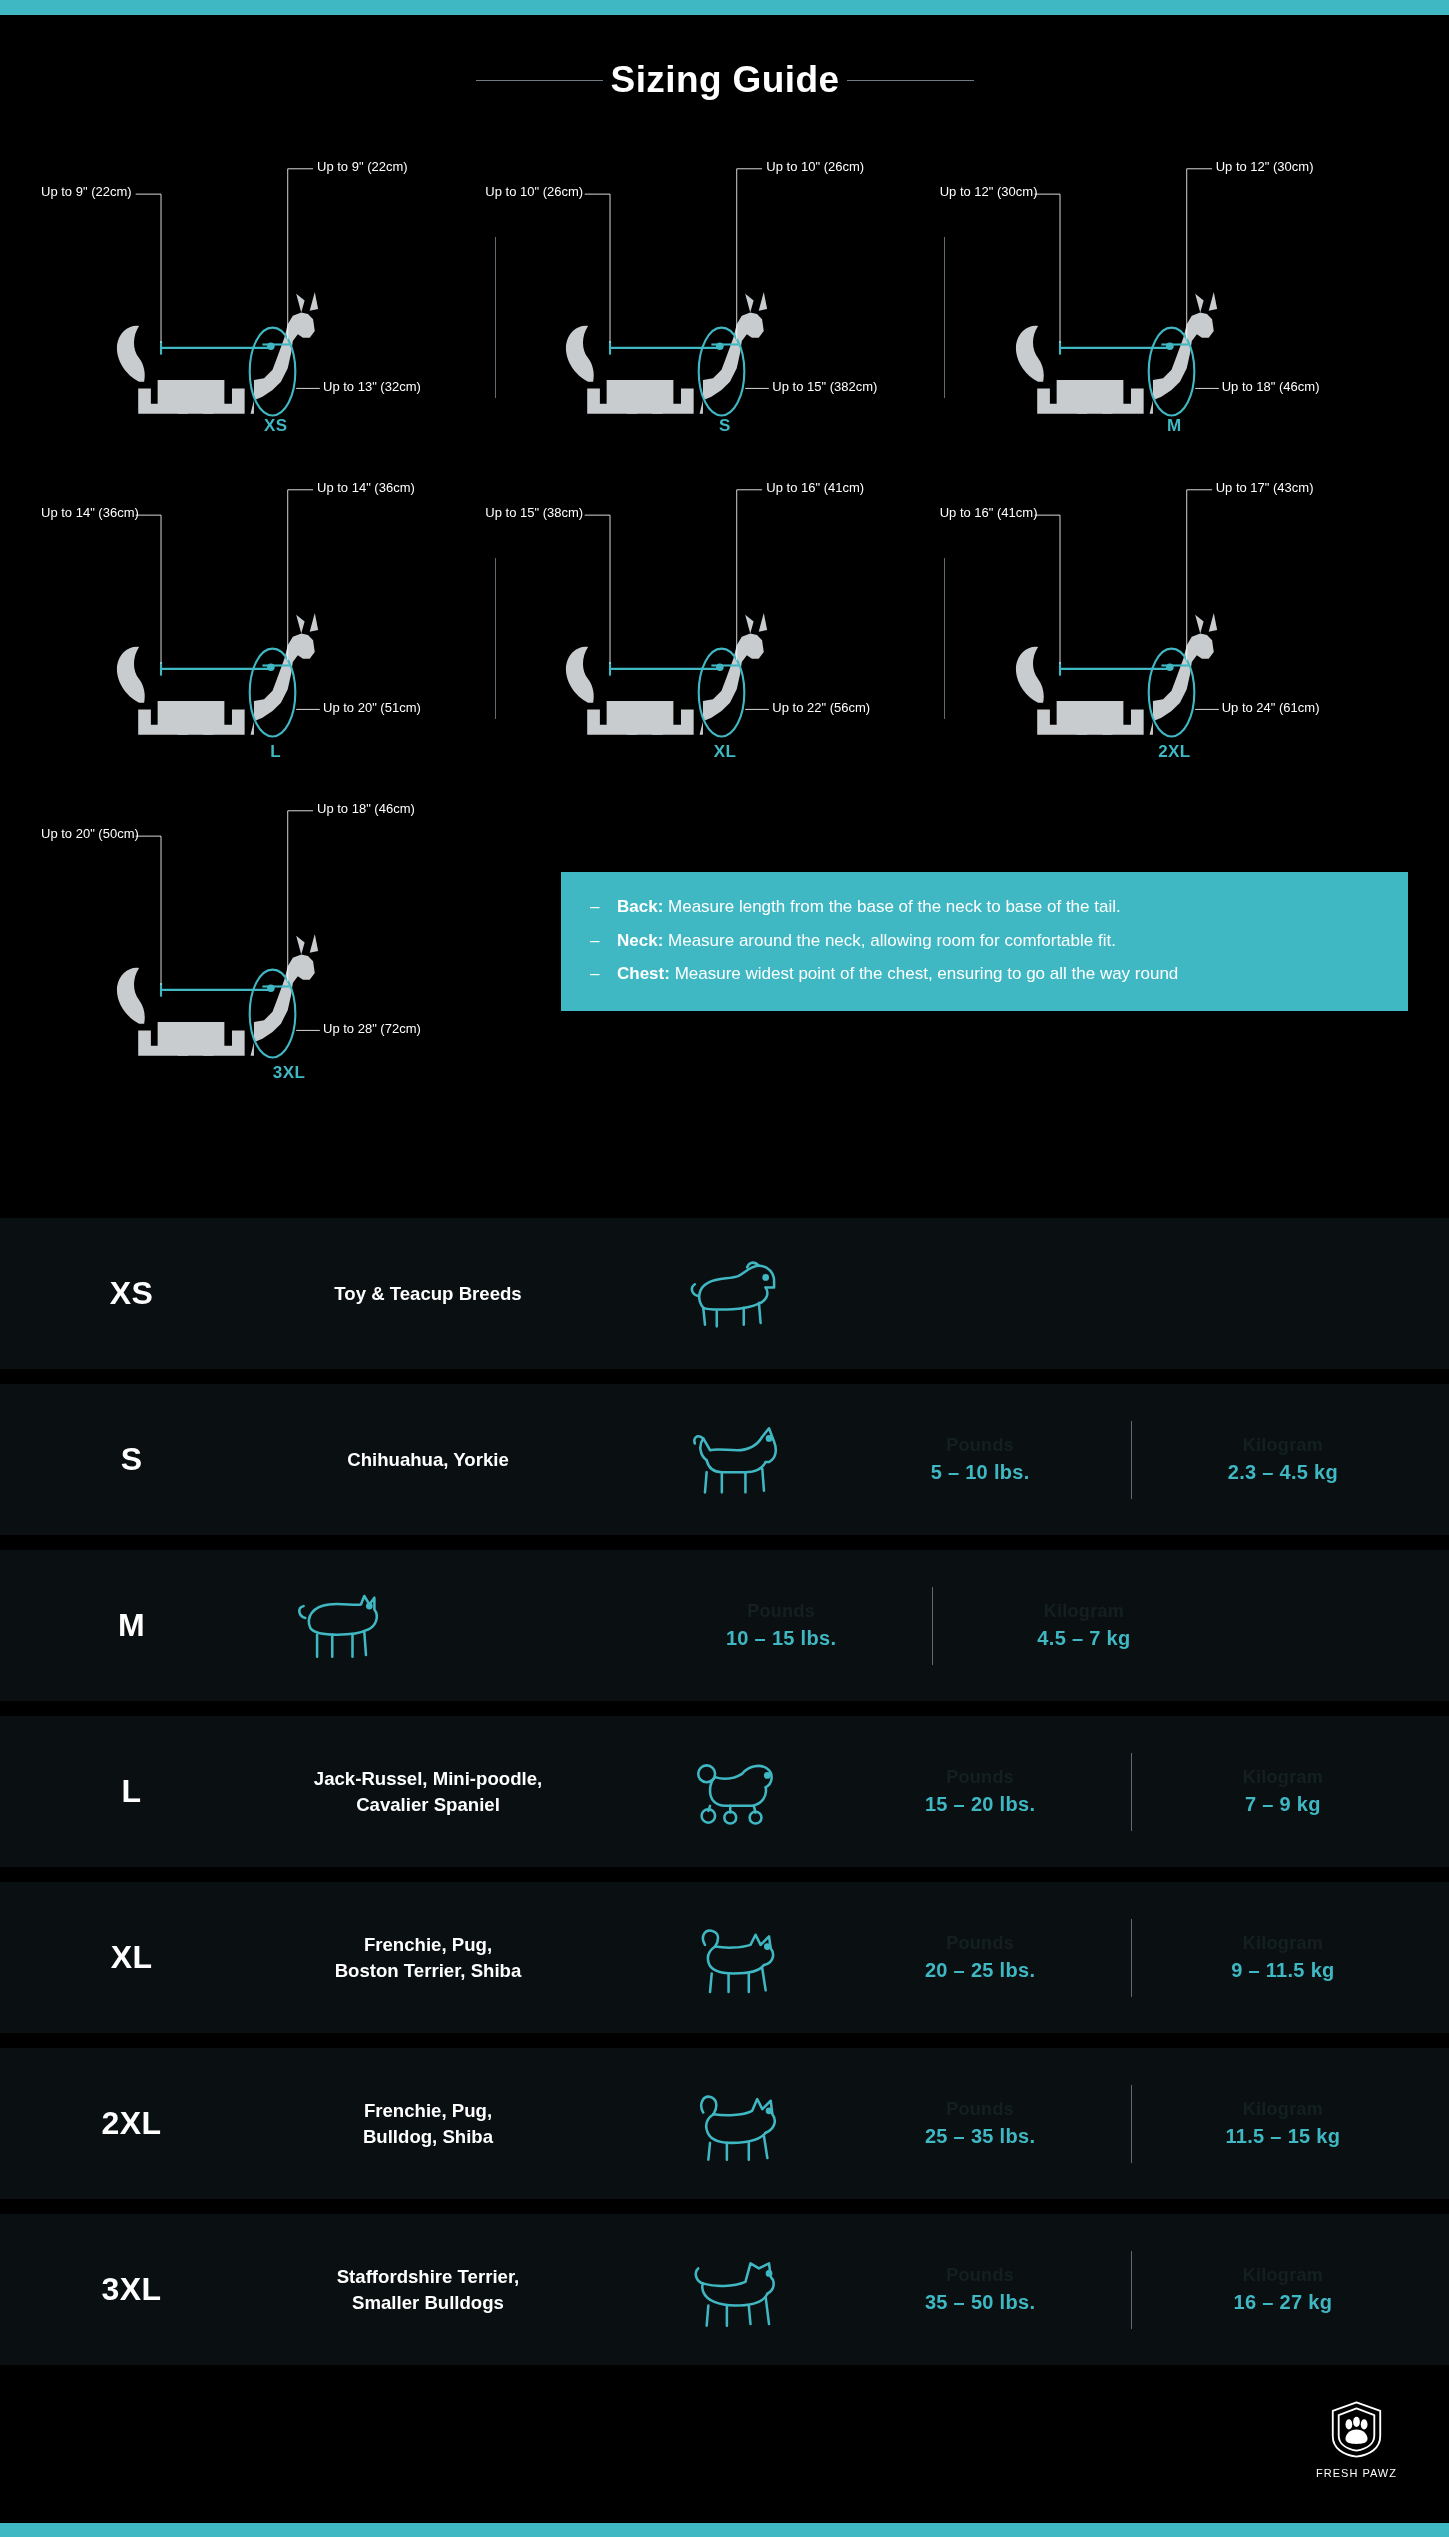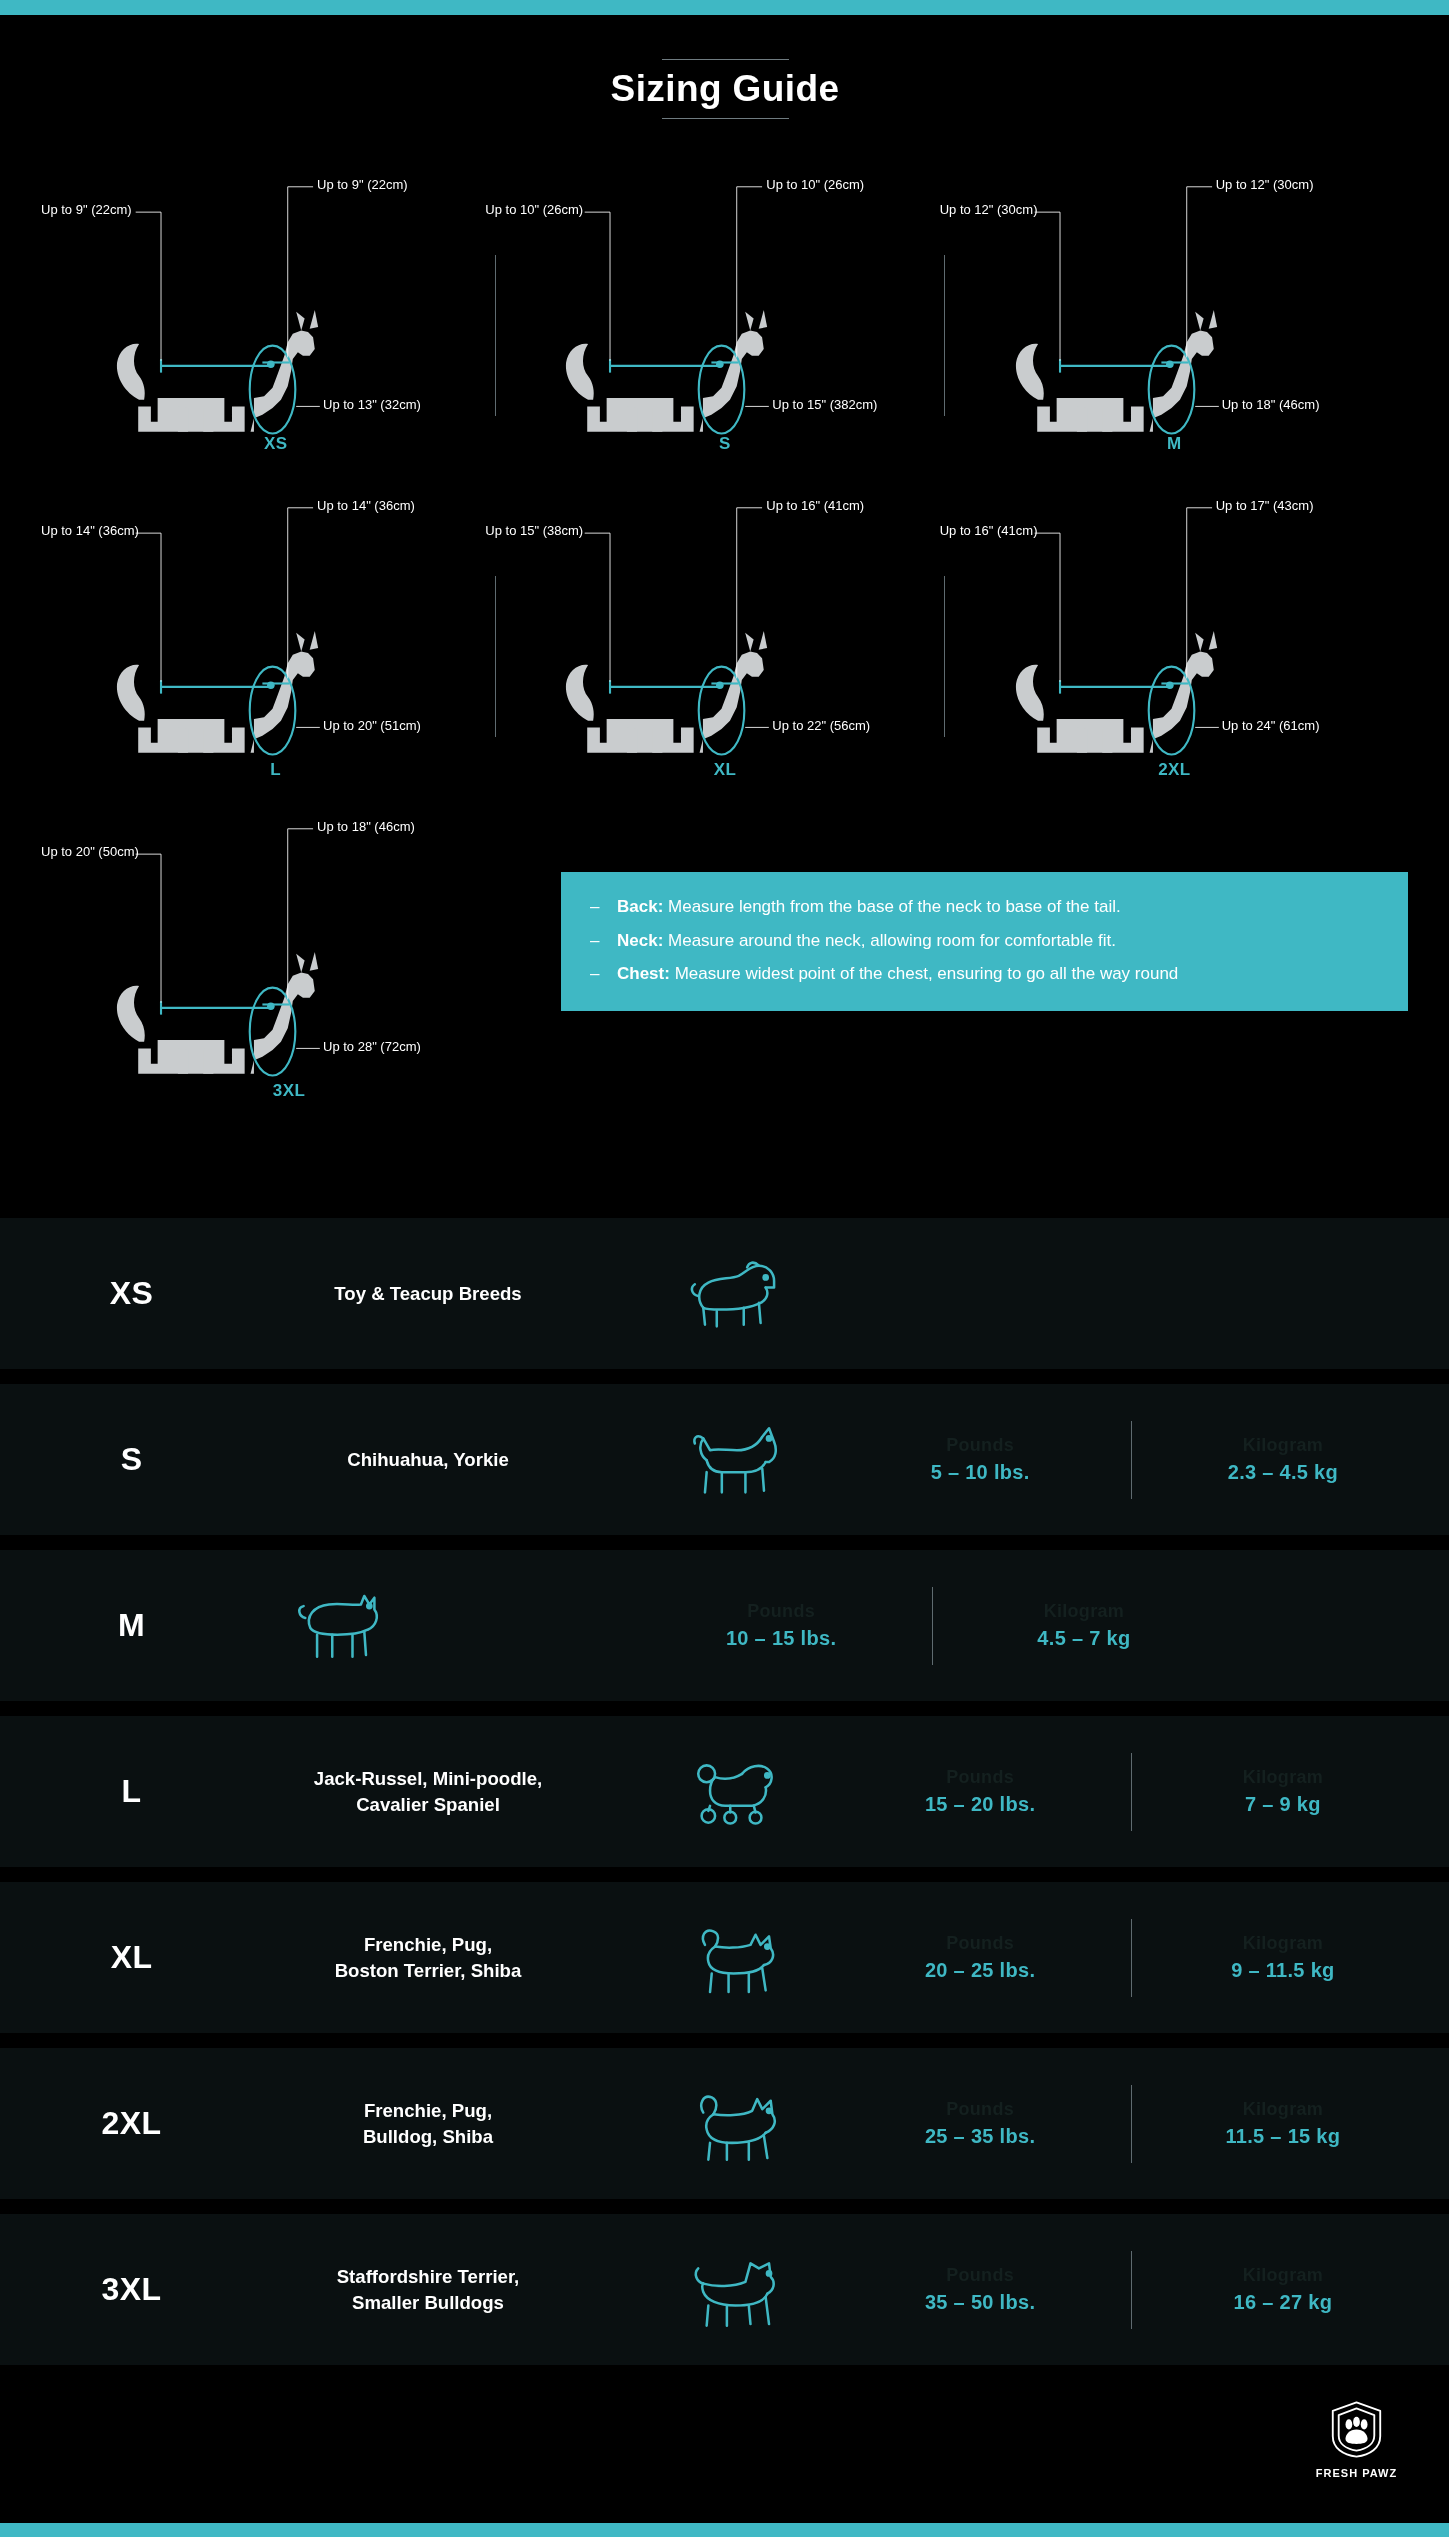--- a/index.html
+++ b/index.html
@@ -20,21 +20,20 @@
   }
   .bottom-bar { position: absolute; bottom: 0; left: 0; }
 
   
   .title-wrap {
     display: flex;
     align-items: center;
     justify-content: center;
     margin-top: 44px;
     gap: 8px;
-    flex-direction: column;
   }
   .title-rule { width: 127px; height: 0.8px; background: #6f7b80; }
   .title-text {
     font-size: 37px;
     font-weight: bold;
     letter-spacing: 0.4px;
   }
 
   
   .diagram-grid {
@@ -166,21 +165,21 @@
     bottom: 59px;
     width: 93px;
     text-align: center;
   }
   .logo .mark {
     width: 61px; height: 61px;
     margin: 0 auto 6.8px auto;
   }
   .logo .wordmark {
     font-size: 11px;
-    font-weight: bold;
+    font-weight: normal;
     letter-spacing: 1px;
     color: #ffffff;
   }
 </style>
 </head>
 <body>
 
 <div class="top-bar"></div>
 
 <div class="title-wrap">

